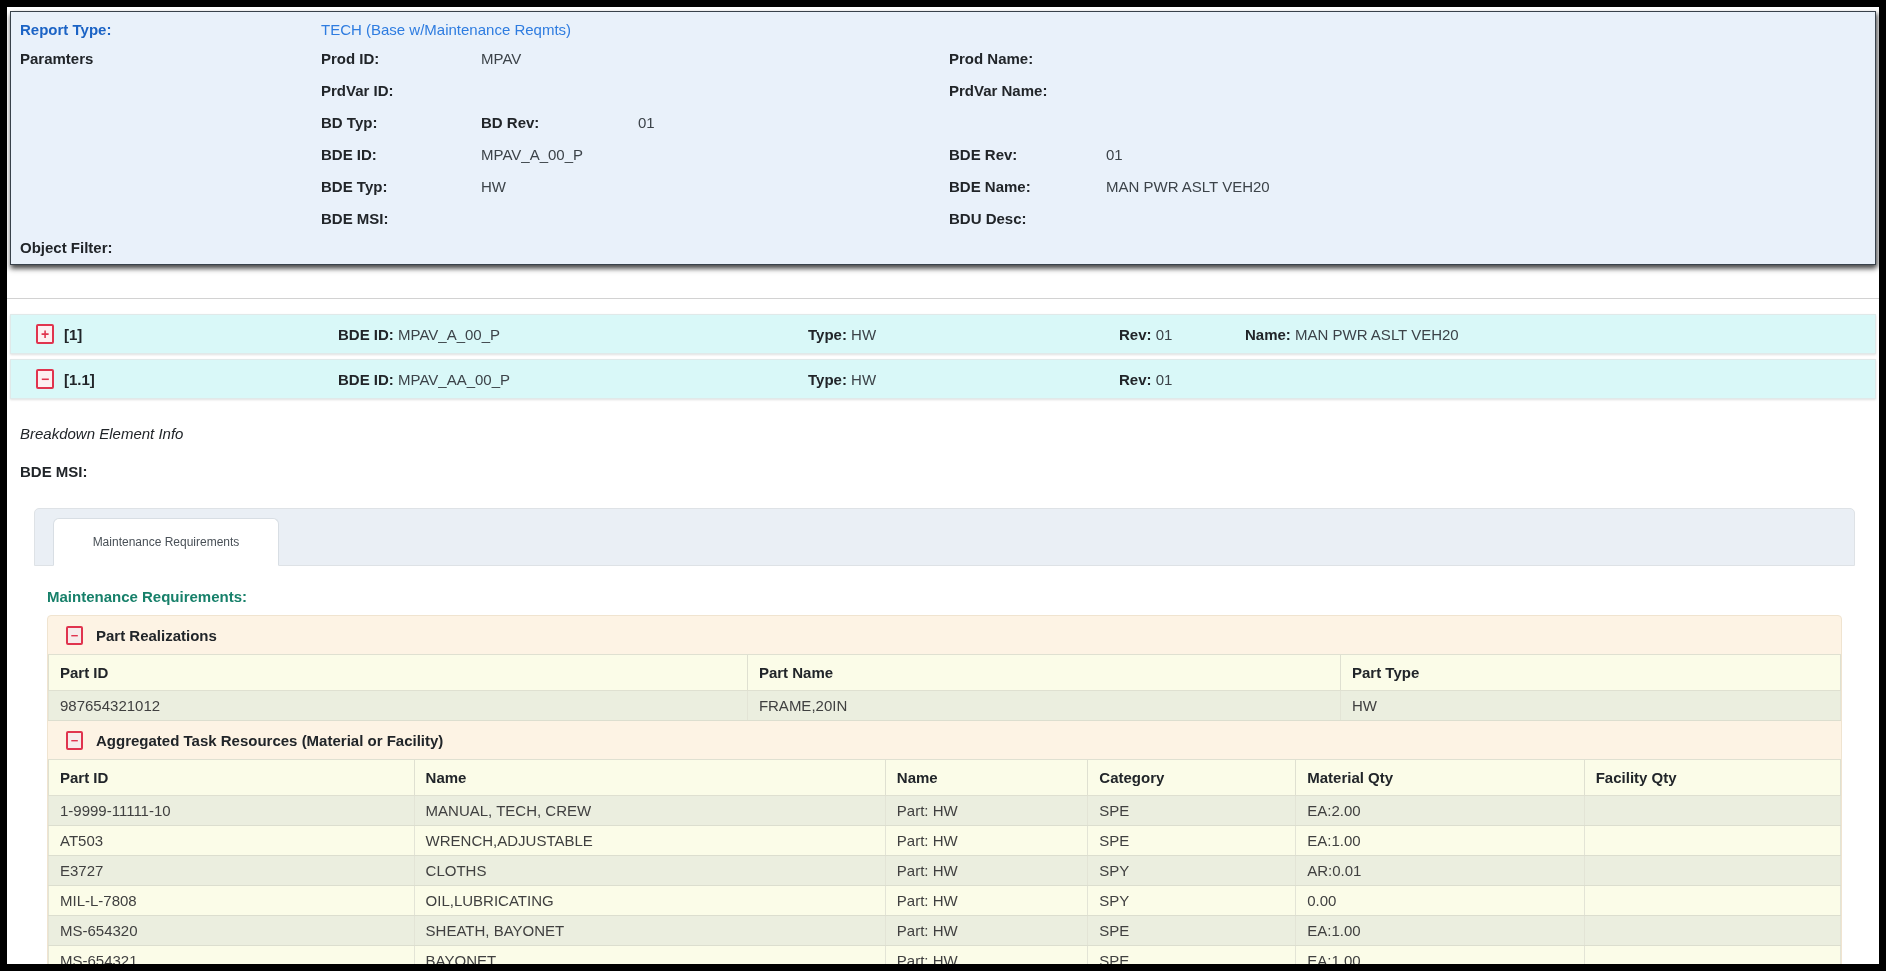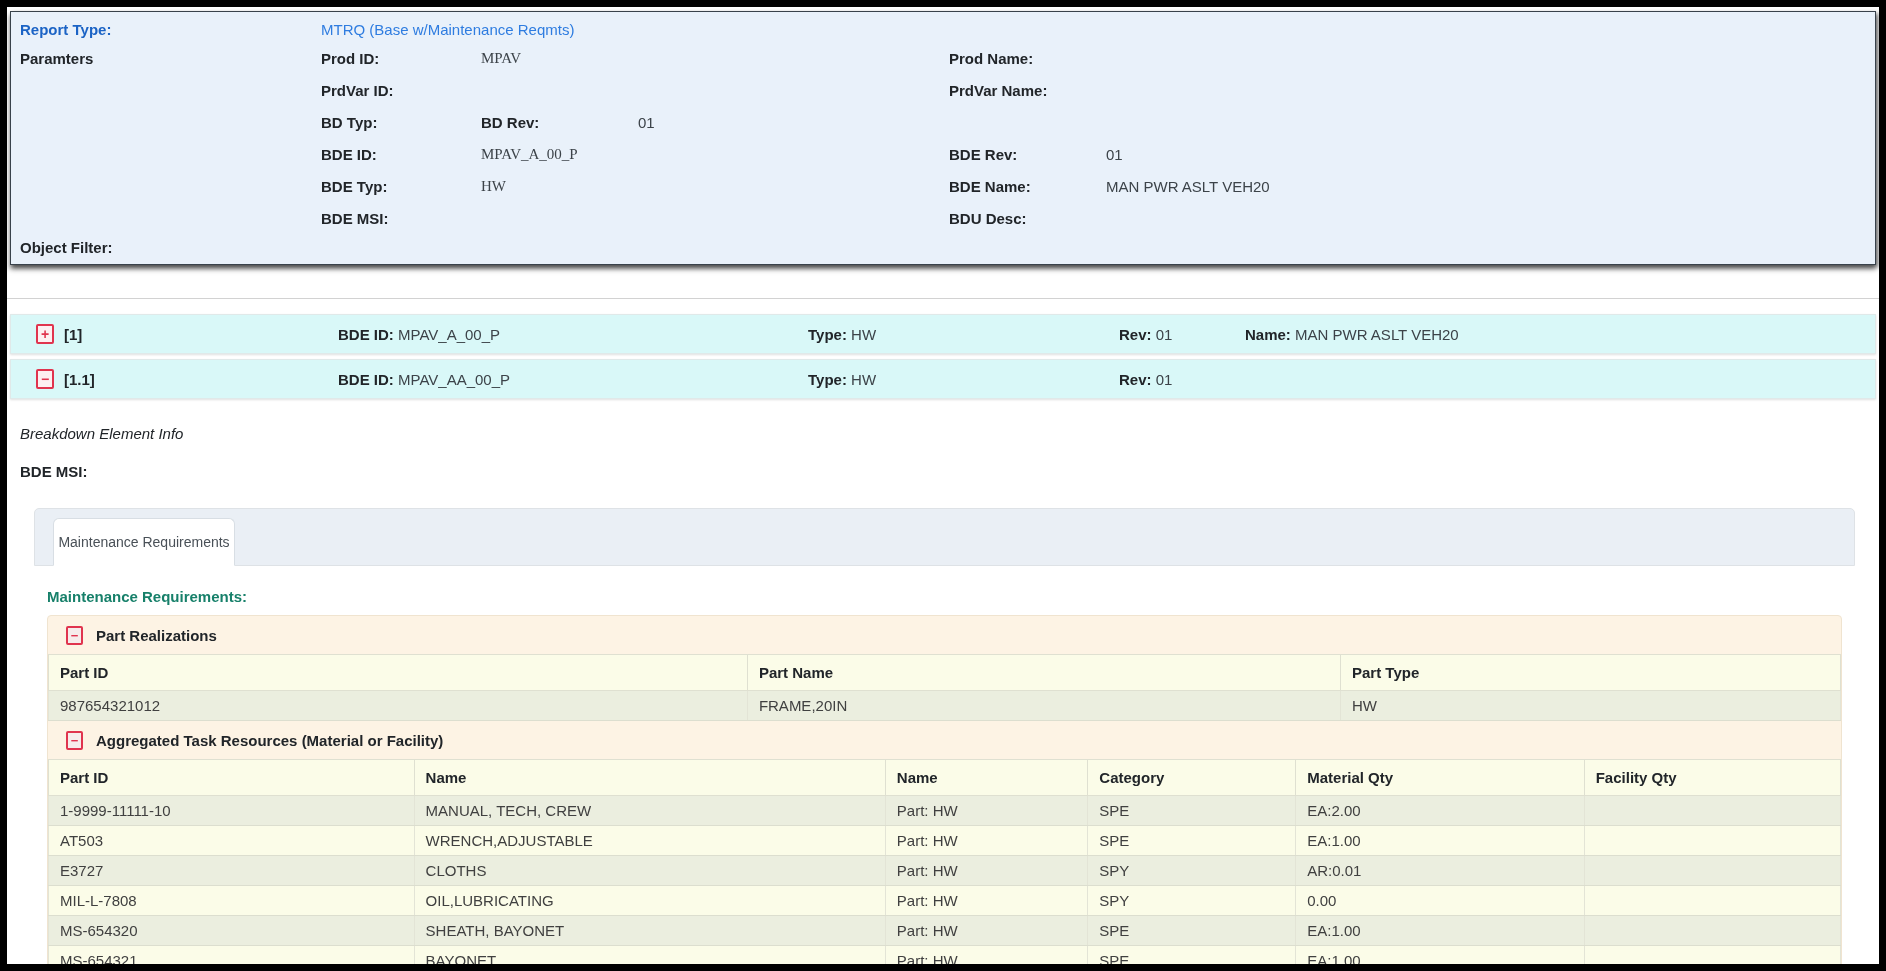--- a/index.html
+++ b/index.html
@@ -18,21 +18,21 @@
     background:#e9f1fa;
     border:1px solid #39424b;
     box-shadow:0 4px 5px rgba(0,0,0,.55), 3px 2px 4px rgba(0,0,0,.35);
     padding:4px 0 4px 0;
   }
   .p-row { display:flex; align-items:center; height:32px; }
   .p-row.first { height:26px; }
   .p-row.last { height:26px; }
   .col-a { width:310px; padding-left:9px; flex:none; }
   .col-b { width:160px; flex:none; }
-  .col-c { width:468px; flex:none;font-family:Liberation Serif, serif; }
+  .col-c { width:468px; flex:none; }
   .col-d { width:157px; flex:none; }
   .col-e { flex:1; }
   .lbl { font-weight:bold; color:#212529; }
   .val { color:#3c4349; }
   .blue-lbl { color:#1b63c5; font-weight:bold; }
   .blue-val { color:#2e7ce0; }
   
   .divider { border:none; border-top:1px solid #d2d2d2; margin:33px 0 0 0; }
   
   .tree { margin:15px 3px 0 3px; }
@@ -59,25 +59,25 @@
   .bk-info { margin:26px 0 0 13px; font-style:italic; color:#212529; }
   .bk-msi { margin:21px 0 0 13px; font-weight:bold; }
   
   .tab-card { margin:28px 24px 0 27px; }
   .tab-bar {
     background:#eaeff5; height:58px;
     border:1px solid #dee2e6; border-radius:5px 5px 0 0;
     display:flex; align-items:flex-end;
   }
   .tab {
-    margin:0 0 -1px 18px; width:182px; height:48px;
+    margin:0 0 -1px 18px; width:226px; height:48px;
     background:#fff; border:1px solid #d8dee4; border-bottom:1px solid #fff;
     border-radius:6px 6px 0 0;
     display:flex; align-items:center; justify-content:center;
-    color:#495057; font-size:14px; cursor:pointer;
+    color:#495057; font-size:12px; cursor:pointer;
   }
   .tab-content { padding:22px 13px 0 13px; }
   .green-hd { color:#17806a; font-weight:bold; }
   
   .cream {
     margin-top:10px; background:#fdf3e4;
     border:1px solid #f0e4d0; border-radius:4px;
     overflow:hidden; padding-bottom:4px;
   }
   .sec-hd { height:38px; display:flex; align-items:center; padding-left:18px; }
@@ -109,21 +109,21 @@
   .ag-c4{width:11.6%;} .ag-c5{width:16.1%;} .ag-c6{width:14.3%;}
 </style>
 </head>
 <body>
 
 <div class="page">
 
   <div class="param-box">
     <div class="p-row first">
       <div class="col-a blue-lbl">Report Type:</div>
-      <div class="col-e blue-val">MTRQ (Base w/Maintenance Reqmts)</div>
+      <div class="col-e blue-val">TECH (Base w/Maintenance Reqmts)</div>
     </div>
 
     <div class="p-row">
       <div class="col-a lbl">Paramters</div>
       <div class="col-b lbl">Prod ID:</div>
       <div class="col-c val">MPAV</div>
       <div class="col-d lbl">Prod Name:</div>
       <div class="col-e val"></div>
     </div>
     <div class="p-row">

